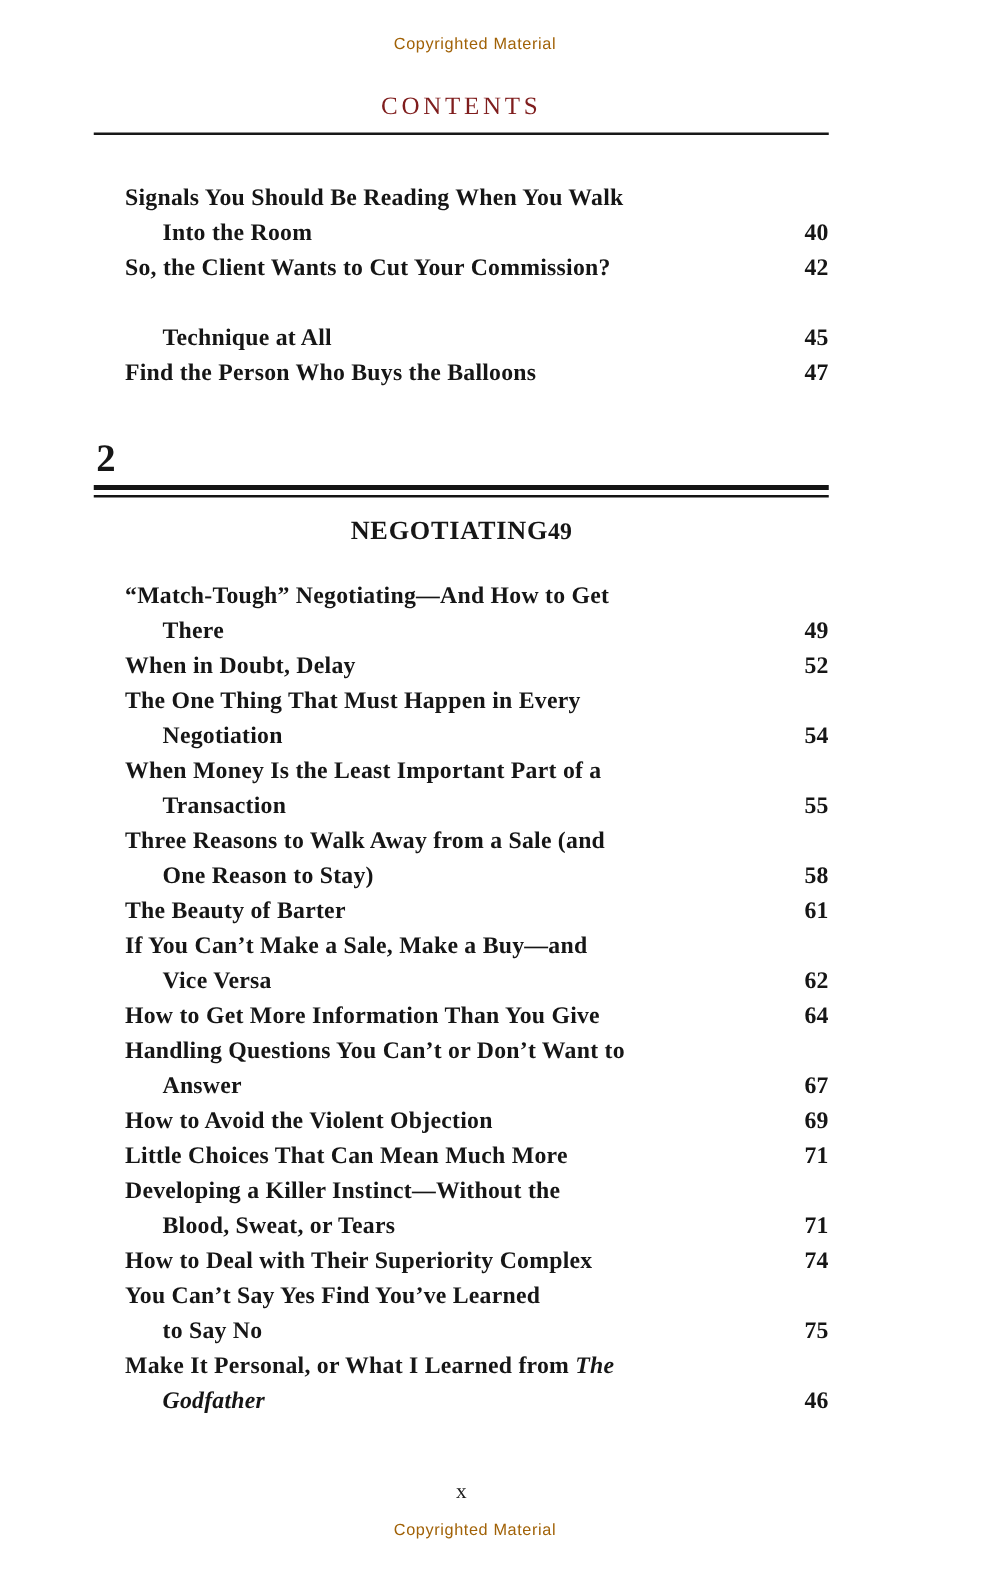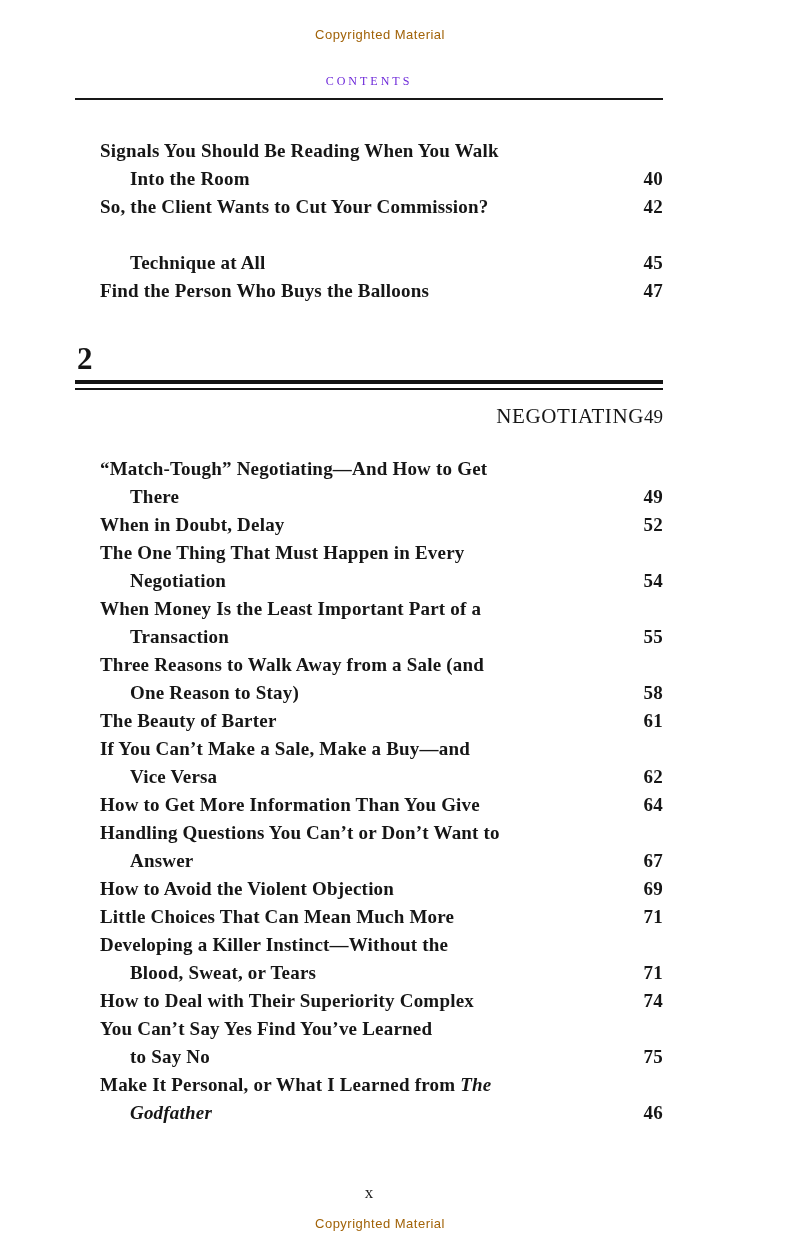--- a/index.html
+++ b/index.html
@@ -22,24 +22,24 @@
   .watermark.top { top: 27px; }
   .watermark.bottom { top: 1216px; }
 
   .content {
     position: absolute;
     left: 75px; top: 74px;
     width: 588px;
   }
   .contents-header {
     text-align: center;
-    font-size: 12px;
+    font-size: 20px;
     letter-spacing: 3px;
     font-weight: 400;
-    color: #6d28d9;
+    color: #7f1d1d;
   }
   .header-rule {
     margin-top: 9px;
     border-top: 2.5px solid #181818;
     height: 0;
   }
 
   .toc {
     font-size: 19px;
     font-weight: 700;
@@ -75,23 +75,23 @@
     margin-bottom: 5px;
   }
   .double-rule {
     height: 4px;
     border-top: 4px solid #141414;
     border-bottom: 2px solid #141414;
   }
   .chapter-title-row {
     margin-top: 14px;
     display: flex;
-    justify-content: flex-end;
+    justify-content: center;
     align-items: baseline;
-    font-weight: 400;
+    font-weight: 700;
   }
   .chapter-title {
     font-size: 21px;
     letter-spacing: 0.6px;
   }
   .chapter-page { font-size: 19px; }
 
   .folio {
     position: absolute;
     left: 75px; width: 588px;

